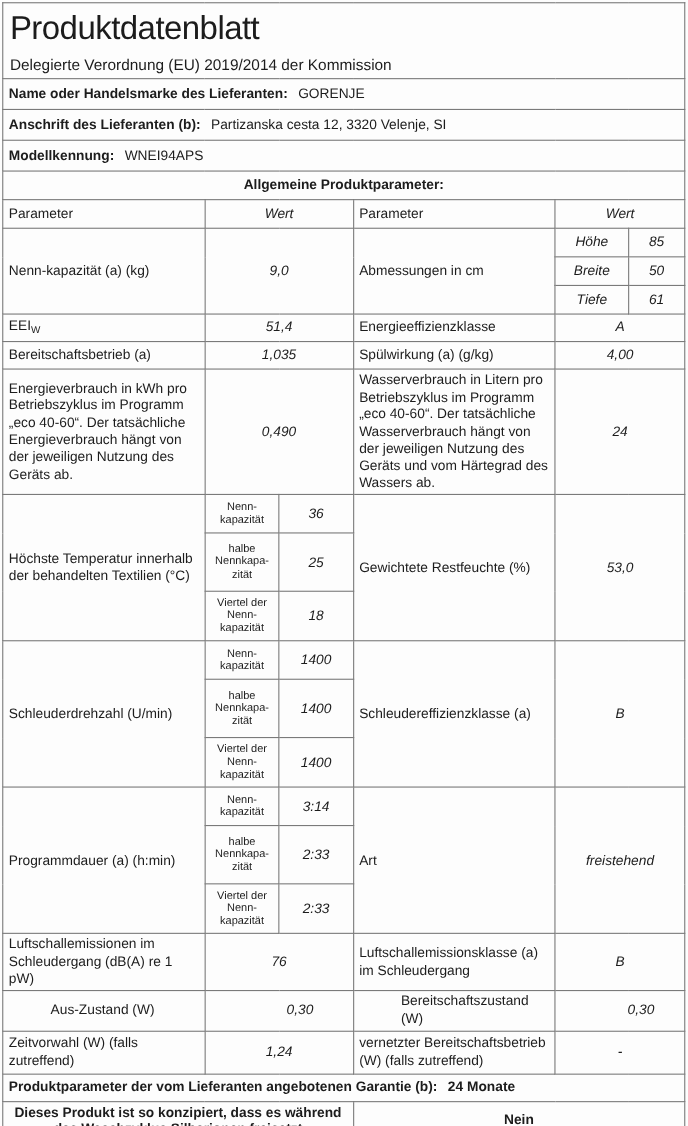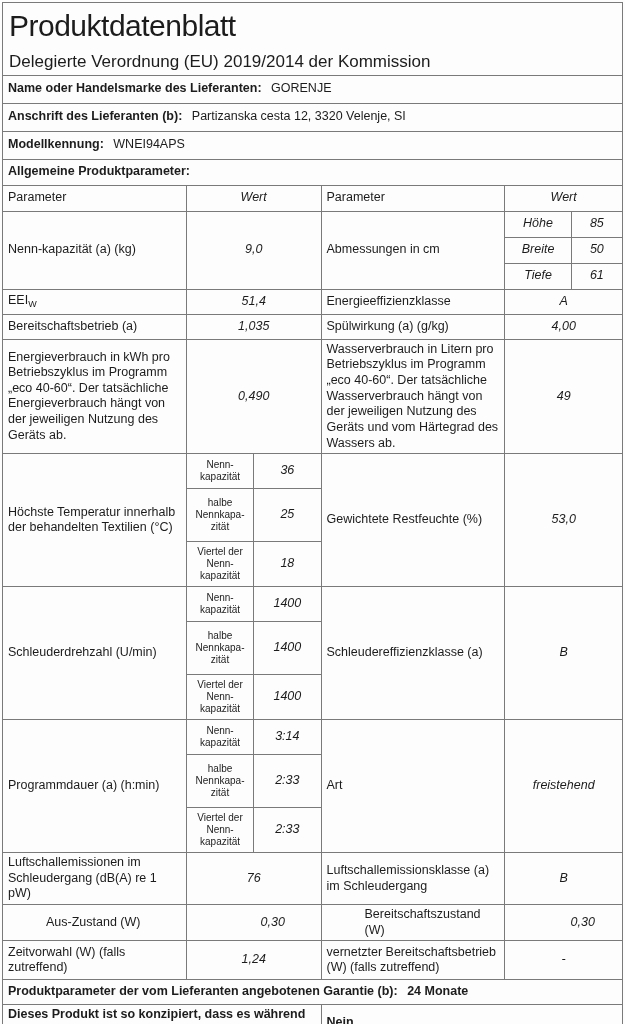--- a/index.html
+++ b/index.html
@@ -16,22 +16,22 @@
   
   tr.h-title td{height:56px;} tr.h-info td{height:23px;}
   tr.h-sect td{height:21px;margin-left:24px;} tr.h-head td{height:21px;}
   tr.h-dim td{height:21px;} tr.h-eei td{height:20px;}
   tr.h-energy td{height:90px;}
   tr.h-g1 td{height:30px;} tr.h-g2 td{height:48px;} tr.h-g3 td{height:40px;}
   tr.h-noise td{height:34px;} tr.h-off td{height:22px;padding-left:43px;} tr.h-delay td{height:34px;}
   tr.h-warr td{height:20px;} tr.h-silver td{height:30px;}
   .title-cell{padding:4px 6px 3px 6px;}
   h1{margin:0;font-size:30px;font-weight:normal;letter-spacing:-.5px;}
-  .subtitle{font-size:17px;margin-top:6px;}
-  .b{font-weight:bold;}
+  .subtitle{font-size:14px;margin-top:6px;}
+  .b{font-weight:bold;text-align:center;}
   .c{text-align:center;font-style:italic;}
   .sub{font-size:10px;text-align:center;line-height:1.18;padding:2px 0;}
   sub.eei{font-size:9px;vertical-align:-3px;}
   .gap{display:inline-block;width:6px;}
 </style>
 </head>
 <body>
 
 <div class="sheet">
 <table>
@@ -111,21 +111,21 @@
     <td>Bereitschaftsbetrieb (a)</td>
     <td colspan="2" class="c">1,035</td>
     <td>Spülwirkung (a) (g/kg)</td>
     <td colspan="2" class="c">4,00</td>
   </tr>
 
   <tr class="h-energy">
     <td>Energieverbrauch in kWh pro Betriebszyklus im Programm „eco 40-60“. Der tatsächliche Energieverbrauch hängt von der jeweiligen Nutzung des Geräts ab.</td>
     <td colspan="2" class="c">0,490</td>
     <td>Wasserverbrauch in Litern pro Betriebszyklus im Programm „eco 40-60“. Der tatsächliche Wasserverbrauch hängt von der jeweiligen Nutzung des Geräts und vom Härtegrad des Wassers ab.</td>
-    <td colspan="2" class="c">49</td>
+    <td colspan="2" class="c">24</td>
   </tr>
 
   <tr class="h-g1">
     <td rowspan="3">Höchste Temperatur innerhalb der behandelten Textilien (°C)</td>
     <td class="sub">Nenn-kapazität</td>
     <td class="c">36</td>
     <td rowspan="3">Gewichtete Restfeuchte (%)</td>
     <td rowspan="3" colspan="2" class="c">53,0</td>
   </tr>
   <tr class="h-g2">

